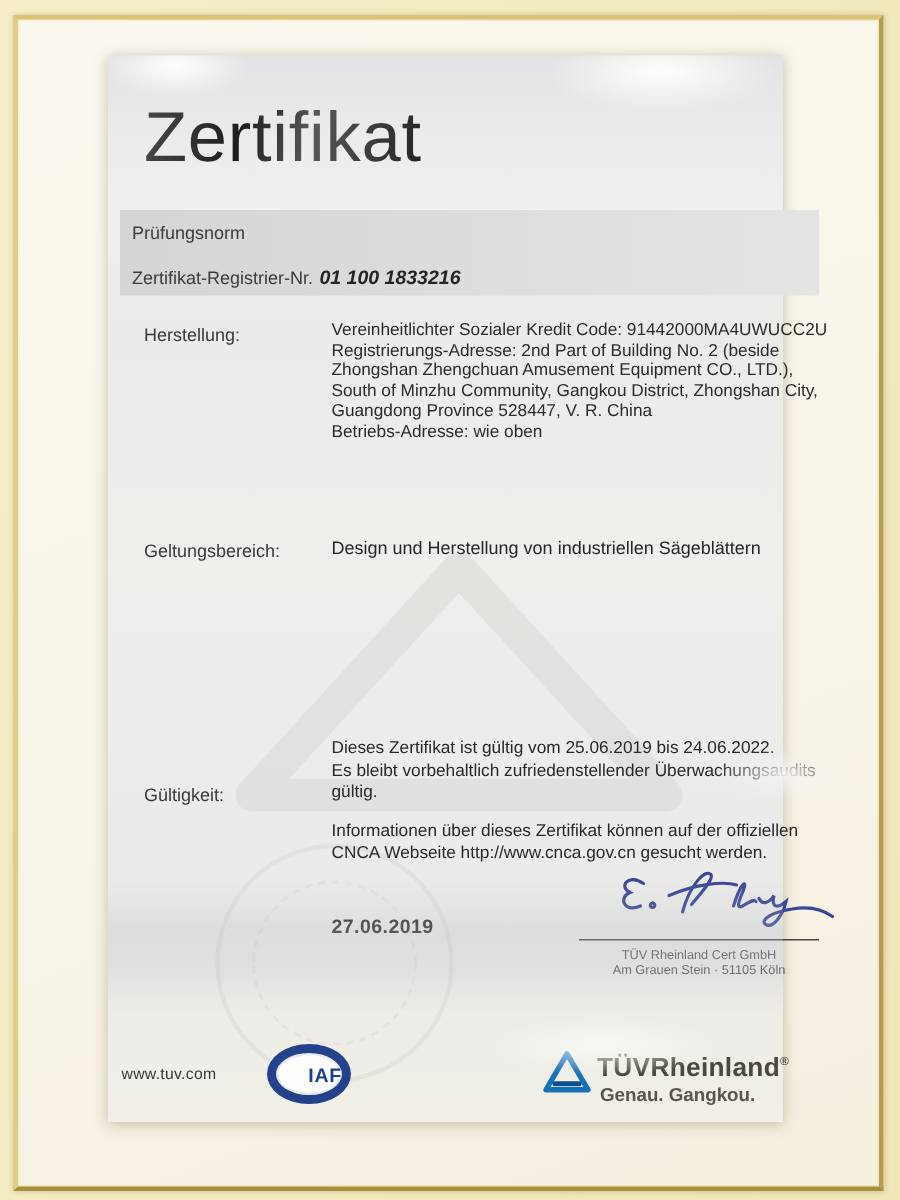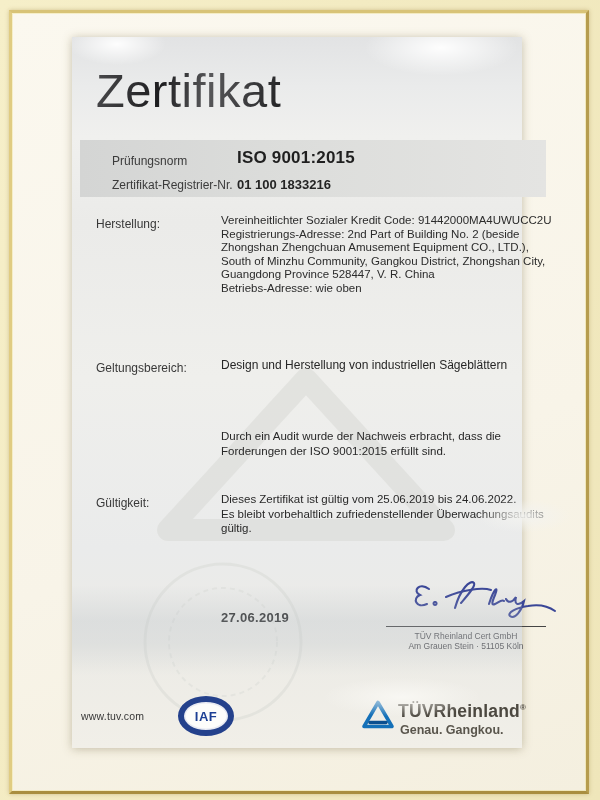--- a/index.html
+++ b/index.html
@@ -48,27 +48,27 @@
   .title{
     position:absolute;left:24px;top:28px;font-size:47px;line-height:1.1;
     font-weight:400;letter-spacing:.5px;color:#2e2e30;
     background:linear-gradient(100deg,#4a4a4c 0%,#1d1d1f 35%,#58585a 60%,#232325 100%);
     -webkit-background-clip:text;background-clip:text;-webkit-text-fill-color:transparent;
   }
   .band{
     position:absolute;left:8px;top:103px;width:466px;height:57px;
     background:linear-gradient(90deg,#d4d5d4 0%,#dcddDB 45%,#e4e4e2 100%);
   }
-  .band-row{position:absolute;left:32px;right:10px;display:flex;align-items:flex-end;}
+  .band-row{position:absolute;left:8px;right:10px;display:flex;align-items:center;}
   .band-row.r1{top:8px;}
   .band-row.r2{top:37px;}
   .lbl{font-size:12px;color:#3b3b3b;}
   .band .lbl{width:125px;flex:0 0 125px;}
   .val-iso{font-size:17px;font-weight:700;color:#1f1f1f;letter-spacing:.2px;}
-  .val-reg{font-size:13px;font-weight:700;color:#242424;}
+  .val-reg{font-size:13px;font-weight:700;color:#242424;font-style:italic;}
 
   .row{position:absolute;left:24px;}
   .row .field-label{font-size:12px;color:#383838;}
   .value-col{position:absolute;left:149px;}
   .company-name{font-size:12.5px;font-weight:700;color:#1e1e1e;line-height:13.5px;}
   .pre{white-space:pre;}
   .details{font-size:11.5px;color:#2b2b2b;line-height:13.5px;margin-top:1px;}
   .para{font-size:11.5px;color:#282828;line-height:14.5px;}
   .scope-value{font-size:12px;color:#262626;}
 
@@ -77,21 +77,21 @@
   .sig-line{position:absolute;left:314px;top:589px;width:160px;border-top:1.5px solid #454545;}
   .issuer{
     position:absolute;left:300px;top:594px;width:188px;text-align:center;
     font-size:8.5px;line-height:10px;color:#56565a;white-space:pre;
   }
 
   .footer-website{position:absolute;left:9px;top:673px;font-size:10.5px;color:#373737;letter-spacing:.2px;}
   .iaf{
     position:absolute;left:106px;top:659px;width:56px;height:40px;border-radius:50%;
     border:6px solid #24418c;background:#fdfdfb;box-sizing:border-box;
-    display:flex;align-items:center;justify-content:center;
+    display:flex;align-items:center;justify-content:flex-end;
     box-shadow:inset 0 0 0 1.5px #e8eaf2;
   }
   .iaf span{font-size:13px;font-weight:700;color:#1c3f94;letter-spacing:.5px;}
   .dakks{position:absolute;left:168px;top:658px;width:110px;}
   .dakks-sub{
     position:absolute;left:50px;top:30px;font-size:6px;line-height:6.5px;color:#4c4c4c;
     white-space:pre;transform:scale(.92);transform-origin:0 0;
   }
   .tuv-logo{position:absolute;left:289px;top:662px;}
   .brand{position:absolute;left:326px;top:664px;font-size:17.5px;font-weight:700;color:#4c4840;letter-spacing:.2px;}
@@ -113,21 +113,20 @@
     <svg class="watermark-seal" width="170" height="170" viewBox="0 0 170 170">
       <circle cx="85" cy="85" r="78" fill="none" stroke="#d6d8d3" stroke-width="3"></circle>
       <circle cx="85" cy="85" r="54" fill="none" stroke="#d9dbd6" stroke-width="2" stroke-dasharray="5 4"></circle>
     </svg>
 
     <div class="title">Zertifikat</div>
 
     <div class="band">
       <div class="band-row r1">
         <span class="lbl">Prüfungsnorm</span>
-        <span class="val-iso">ISO 9001:2015</span>
       </div>
       <div class="band-row r2">
         <span class="lbl">Zertifikat-Registrier-Nr.</span>
         <span class="val-reg">01 100 1833216</span>
       </div>
     </div>
 
     <div class="row" style="top:177px">
       <span class="field-label">Herstellung:</span>
     </div>
@@ -138,30 +137,30 @@
 South of Minzhu Community, Gangkou District, Zhongshan City,
 Guangdong Province 528447, V. R. China
 Betriebs-Adresse: wie oben</div>
     </div>
 
     <div class="row" style="top:321px">
       <span class="field-label">Geltungsbereich:</span>
     </div>
     <div class="value-col scope-value" style="top:321px">Design und Herstellung von industriellen Sägeblättern</div>
 
-    <div class="value-col para pre" style="top:392px">Durch ein Audit wurde der Nachweis erbracht, dass die
-Forderungen der ISO 9001:2015 erfüllt sind.</div>
 
-    <div class="row" style="top:456px">
+    <div class="row" style="top:484px">
       <span class="field-label">Gültigkeit:</span>
     </div>
     <div class="value-col para pre" style="top:455px">Dieses Zertifikat ist gültig vom 25.06.2019 bis 24.06.2022.
 Es bleibt vorbehaltlich zufriedenstellender Überwachungsaudits
 gültig.</div>
 
+    <div class="value-col para pre" style="top:510px">Informationen über dieses Zertifikat können auf der offiziellen
+CNCA Webseite http://www.cnca.gov.cn gesucht werden.</div>
 
     <div class="date">27.06.2019</div>
 
     <svg class="signature-svg" width="152" height="52" viewBox="0 0 152 52">
       <g fill="none" stroke="#3a4697" stroke-width="2.1" stroke-linecap="round">
         <path d="M20,14 C10,7 3,16 11,20 C3,23 7,34 18,29"></path>
         <path d="M26,27 a1.5,1.5 0 1 0 .1,0"></path>
         <path d="M46,33 C51,15 61,4 65,8 C67,11 58,21 52,28"></path>
         <path d="M37,22 C53,15 73,12 82,15"></path>
         <path d="M80,29 C85,13 90,10 86,20 C83,27 82,31 86,29 C90,27 93,24 95,26"></path>

